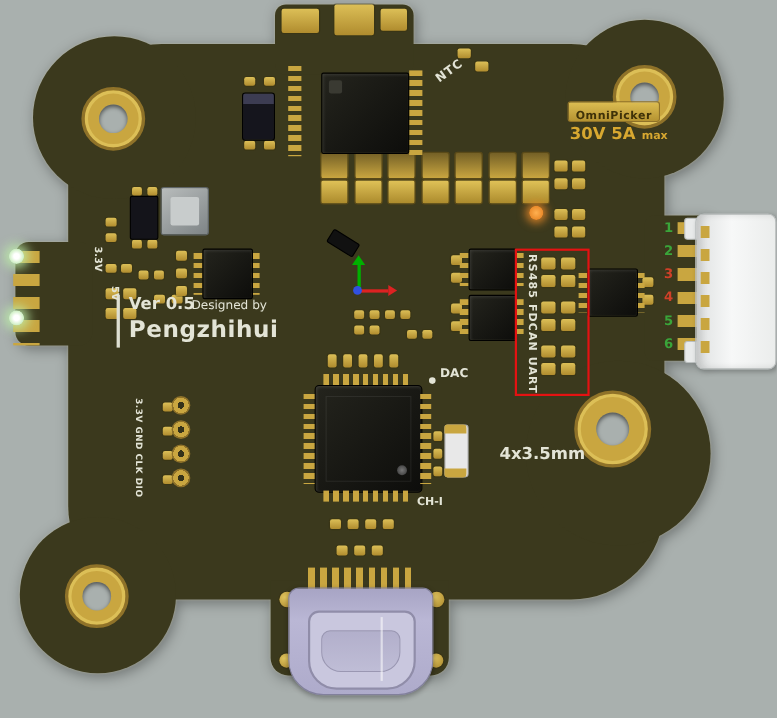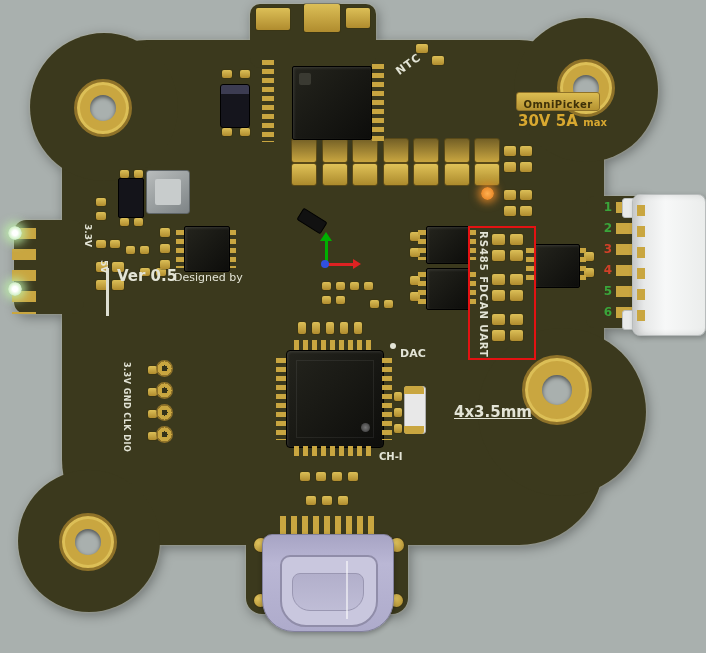--- a/index.html
+++ b/index.html
@@ -244,23 +244,24 @@
     <span style="font-size:10px;font-weight:bold;color:#3e3108;line-height:17px;letter-spacing:.5px;">OmniPicker</span>
   </div>
   <div class="silk" style="left:518px;top:112px;color:#d8a830;">
     <span style="font-size:15px;">30V 5A</span>
     <span style="font-size:10px;">max</span>
   </div>
 
   <div class="abs" style="left:106px;top:268px;width:3px;height:48px;background:#dedfd2;"></div>
   <div class="silk" style="left:117px;top:268px;font-size:15px;">Ver 0.5</div>
   <div class="silk" style="left:174px;top:272px;font-size:11px;font-weight:normal;">Designed by</div>
+  <div class="silk" style="left:117px;top:288px;font-size:21px;letter-spacing:.5px;">Pengzhihui</div>
 
   <div class="silk vtext" style="left:92px;top:224px;font-size:9px;">3.3V</div>
   <div class="silk vtext" style="left:108px;top:260px;font-size:9px;">5V</div>
 
   <div class="abs" style="left:390px;top:343px;width:6px;height:6px;border-radius:50%;background:#e3e4d6;"></div>
-  <div class="silk" style="left:400px;top:348px;font-size:11px;">DAC</div>
+  <div class="silk" style="left:400px;top:334px;font-size:11px;">DAC</div>
   <div class="silk" style="left:379px;top:451px;font-size:10px;">CH-I</div>
-  <div class="silk" style="left:454px;top:404px;font-size:15px;text-decoration:underline;">4x3.5mm</div>
+  <div class="silk" style="left:454px;top:404px;font-size:15px;">4x3.5mm</div>
   <div class="silk vtext" style="left:130px;top:362px;font-size:8px;letter-spacing:.5px;">3.3V GND CLK DIO</div>
 
 </div>
 
 </body></html>

